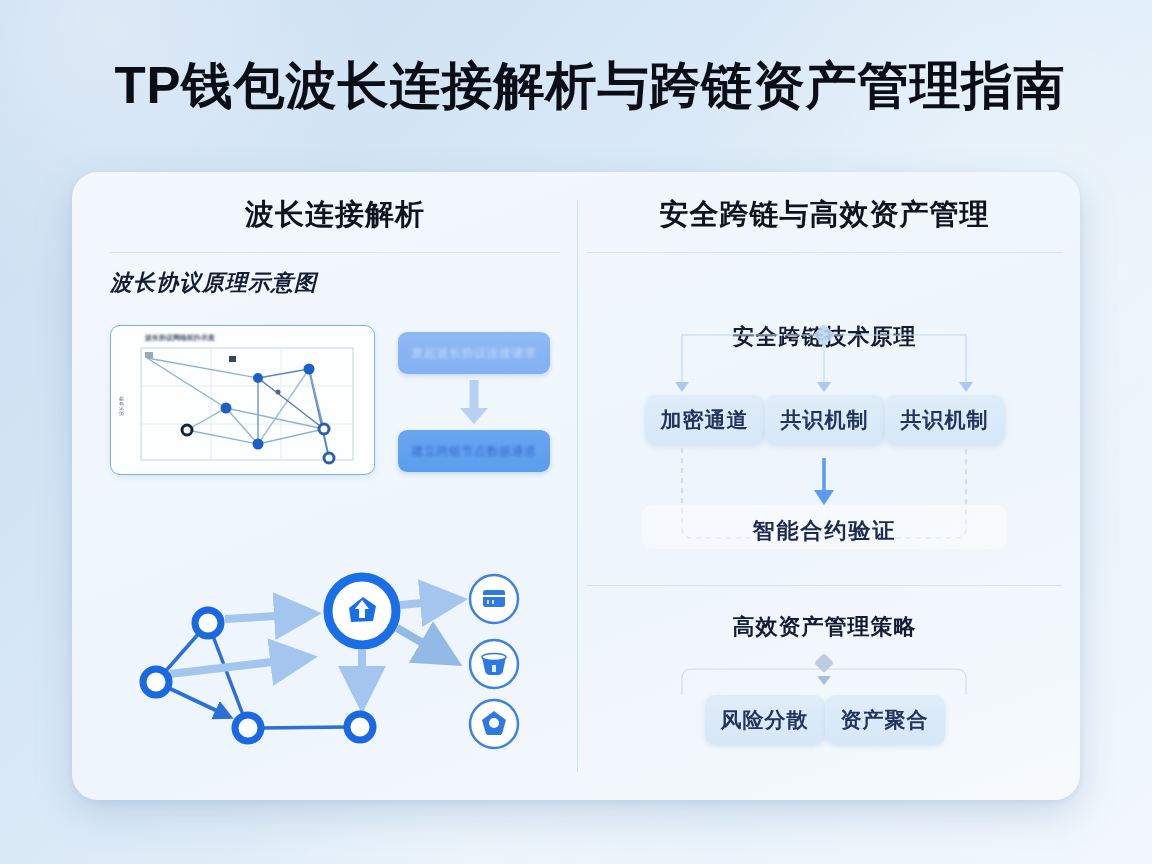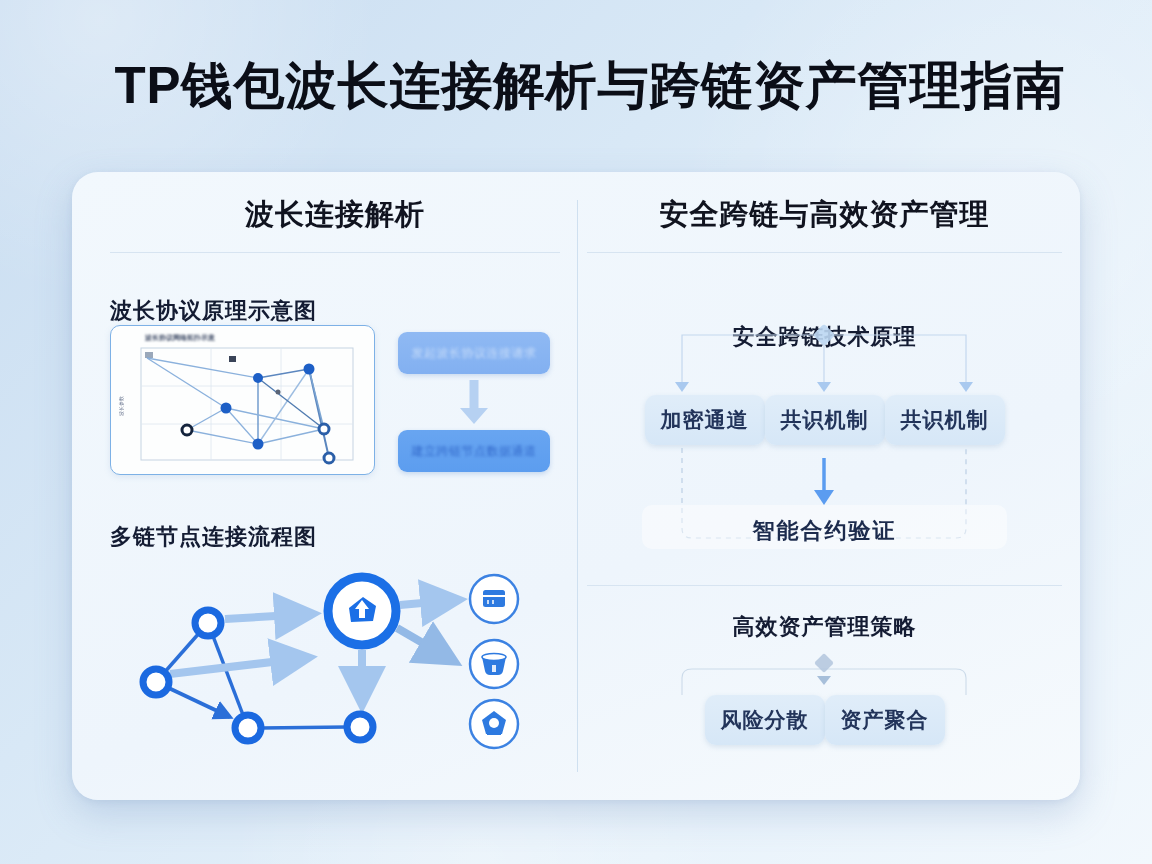--- a/index.html
+++ b/index.html
@@ -95,21 +95,21 @@
 
 <h1 class="page-title">TP钱包波长连接解析与跨链资产管理指南</h1>
 
 <div class="card">
   <div class="divider-v"></div>
 
   <div class="col col-left">
     <div class="col-header">波长连接解析</div>
     <div class="divider-h" style="top:60px;"></div>
 
-    <div class="sub-title" style="left:0; top:104px;">波长协议原理示意图</div>
+    <div class="sub-title" style="left:0; top:76px;font-style:italic;">波长协议原理示意图</div>
 
     <div class="chart-box">
       <svg width="262" height="147" viewBox="0 0 262 147">
 
         <rect x="30" y="22" width="212" height="112" fill="none" stroke="#c6d3e2" stroke-width="1"></rect>
         <line x1="30" y1="60" x2="242" y2="60" stroke="#dde7f0" stroke-width="0.8"></line>
         <line x1="30" y1="98" x2="242" y2="98" stroke="#dde7f0" stroke-width="0.8"></line>
         <line x1="100" y1="22" x2="100" y2="134" stroke="#dde7f0" stroke-width="0.8"></line>
         <line x1="170" y1="22" x2="170" y2="134" stroke="#dde7f0" stroke-width="0.8"></line>
 
@@ -154,21 +154,20 @@
       <span class="blurred">发起波长协议连接请求</span>
     </div>
     <svg class="flow-arrow" viewBox="0 0 152 52">
       <line x1="76" y1="4" x2="76" y2="34" stroke="#b6d1f2" stroke-width="9"></line>
       <polygon points="62,32 90,32 76,48" fill="#b6d1f2"></polygon>
     </svg>
     <div class="flow-step s2">
       <span class="blurred">建立跨链节点数据通道</span>
     </div>
 
-    <div class="sub-title" style="left:0; top:330px;">多链节点连接流程图</div>
 
     <svg class="overlay" style="top:372px;" width="445" height="220" viewBox="0 0 445 220">
       <defs>
         <marker id="lightHead" markerWidth="7" markerHeight="7" refX="4.5" refY="3" orient="auto">
           <polygon points="0,0 6,3 0,6" fill="#a4c6ee"></polygon>
         </marker>
         <marker id="midHead" markerWidth="7" markerHeight="7" refX="4.5" refY="3" orient="auto">
           <polygon points="0,0 6,3 0,6" fill="#93b9e6"></polygon>
         </marker>
         <marker id="darkHead" markerWidth="6" markerHeight="6" refX="4" refY="2.5" orient="auto">

